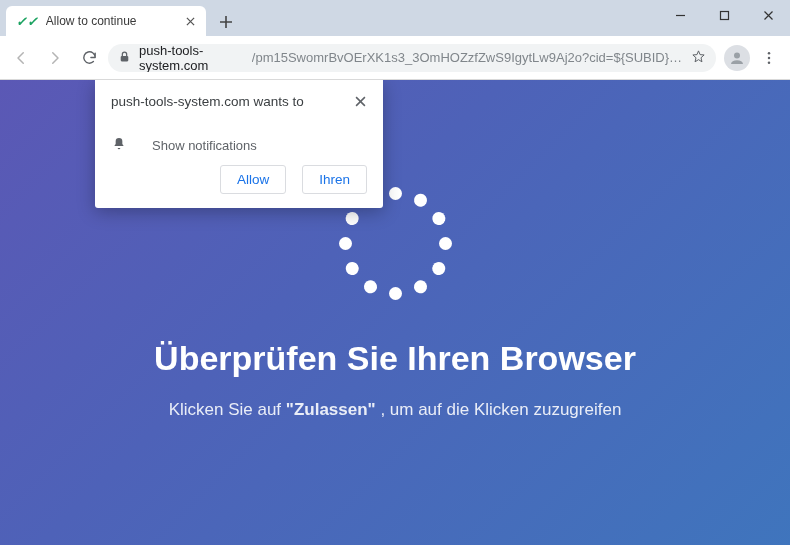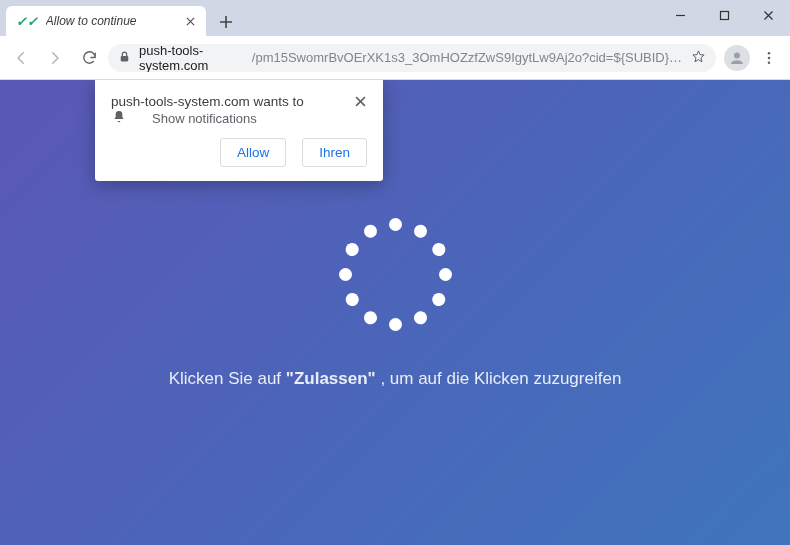--- a/index.html
+++ b/index.html
@@ -3,21 +3,21 @@
 <meta charset="utf-8">
 <style>
 * { margin: 0; padding: 0; box-sizing: border-box; font-family: "Segoe UI", Arial, sans-serif; }
 body { width: 790px; height: 545px; overflow: hidden; background: #fff; }
 
 
 .titlebar { height: 36px; background: #cfd8e4; display: flex; align-items: flex-start; }
 .tabs-area { display: flex; align-items: flex-end; height: 36px; padding-left: 6px; }
 .tab { background: #fff; height: 30px; margin-top: 6px; border-radius: 6px 6px 0 0; display: flex; align-items: center; padding: 0 8px 0 10px; min-width: 200px; font-size: 12px; color: #3a3a3a; }
 .tab-favicon { color: #1aa260; font-weight: bold; margin-right: 8px; font-style: italic; font-size: 13px; }
-.tab-title { flex: 1; white-space: nowrap; overflow: hidden; text-overflow: ellipsis; font-style: italic; }
+.tab-title { flex: 1; white-space: nowrap; overflow: hidden; text-overflow: ellipsis; }
 .tab-close { width: 16px; height: 16px; display: flex; align-items: center; justify-content: center; color: #555; cursor: pointer; }
 .new-tab { width: 28px; height: 28px; margin-left: 6px; display: flex; align-items: center; justify-content: center; font-size: 18px; color: #444; margin-top: 6px; cursor: pointer; }
 .titlebar-spacer { flex: 1; }
 .window-controls { display: flex; height: 30px; }
 .win-btn { width: 44px; height: 30px; display: flex; align-items: center; justify-content: center; color: #333; cursor: pointer; }
 
 
 .toolbar { height: 44px; background: #fff; display: flex; align-items: center; padding: 0 6px; border-bottom: 1px solid #d9d9d9; gap: 4px; }
 .nav-btn { width: 30px; height: 30px; display: flex; align-items: center; justify-content: center; border-radius: 50%; cursor: pointer; color: #5f6368; }
 .nav-btn.disabled { color: #b4b4b4; }
@@ -38,21 +38,21 @@
 
 .spinner { position: relative; width: 120px; height: 120px; margin-bottom: 35px; margin-top: -30px; }
 .spinner .dot { position: absolute; width: 13px; height: 13px; background: #fff; border-radius: 50%; left: 50%; top: 50%; margin: -6.5px; }
 
 .headline { color: #fff; font-size: 34px; font-weight: 600; text-align: center; margin-bottom: 22px; }
 .subline { color: #e9edf7; font-size: 17px; font-weight: 500; text-align: center; }
 .subline b { font-weight: 700; }
 
 
 .perm-dialog { position: absolute; left: 95px; top: 0; width: 288px; background: #fff; box-shadow: 0 4px 18px rgba(0,0,0,0.28); border-radius: 0 0 3px 3px; padding: 14px 16px 14px 16px; font-size: 13px; color: #3c4043; z-index: 10; }
-.perm-title { font-size: 13.5px; margin-bottom: 0; position: relative; }
+.perm-title { font-size: 13.5px; margin-bottom: 27px; position: relative; }
 .perm-close { position: absolute; right: -2px; top: -2px; width: 18px; height: 18px; display: flex; align-items: center; justify-content: center; color: #5f6368; cursor: pointer; }
 .perm-row { display: flex; align-items: center; gap: 25px; margin-bottom: 10px; color: #5f6368; }
 .perm-row .bell { color: #5f6368; }
 .perm-actions { display: flex; justify-content: flex-end; gap: 16px; }
 .perm-btn { border: 1px solid #dadce0; background: #fff; color: #1a73e8; padding: 6px 16px; border-radius: 3px; font-size: 13.5px; cursor: pointer; font-family: inherit; }
 </style>
 </head>
 <body>
 
 <div class="titlebar">
@@ -172,17 +172,18 @@
     <div class="dot" style="transform: rotate(120deg) translate(50px);"></div>
     <div class="dot" style="transform: rotate(150deg) translate(50px);"></div>
     <div class="dot" style="transform: rotate(180deg) translate(50px);"></div>
     <div class="dot" style="transform: rotate(210deg) translate(50px);"></div>
     <div class="dot" style="transform: rotate(240deg) translate(50px);"></div>
     <div class="dot" style="transform: rotate(270deg) translate(50px);"></div>
     <div class="dot" style="transform: rotate(300deg) translate(50px);"></div>
     <div class="dot" style="transform: rotate(330deg) translate(50px);"></div>
   </div>
 
+  <div class="headline">Überprüfen Sie Ihren Browser</div>
   <div class="subline">
     <span>Klicken Sie auf </span><b>"Zulassen"</b><span> , um auf die Klicken zuzugreifen</span>
   </div>
 
 </div>
 
 </body></html>

